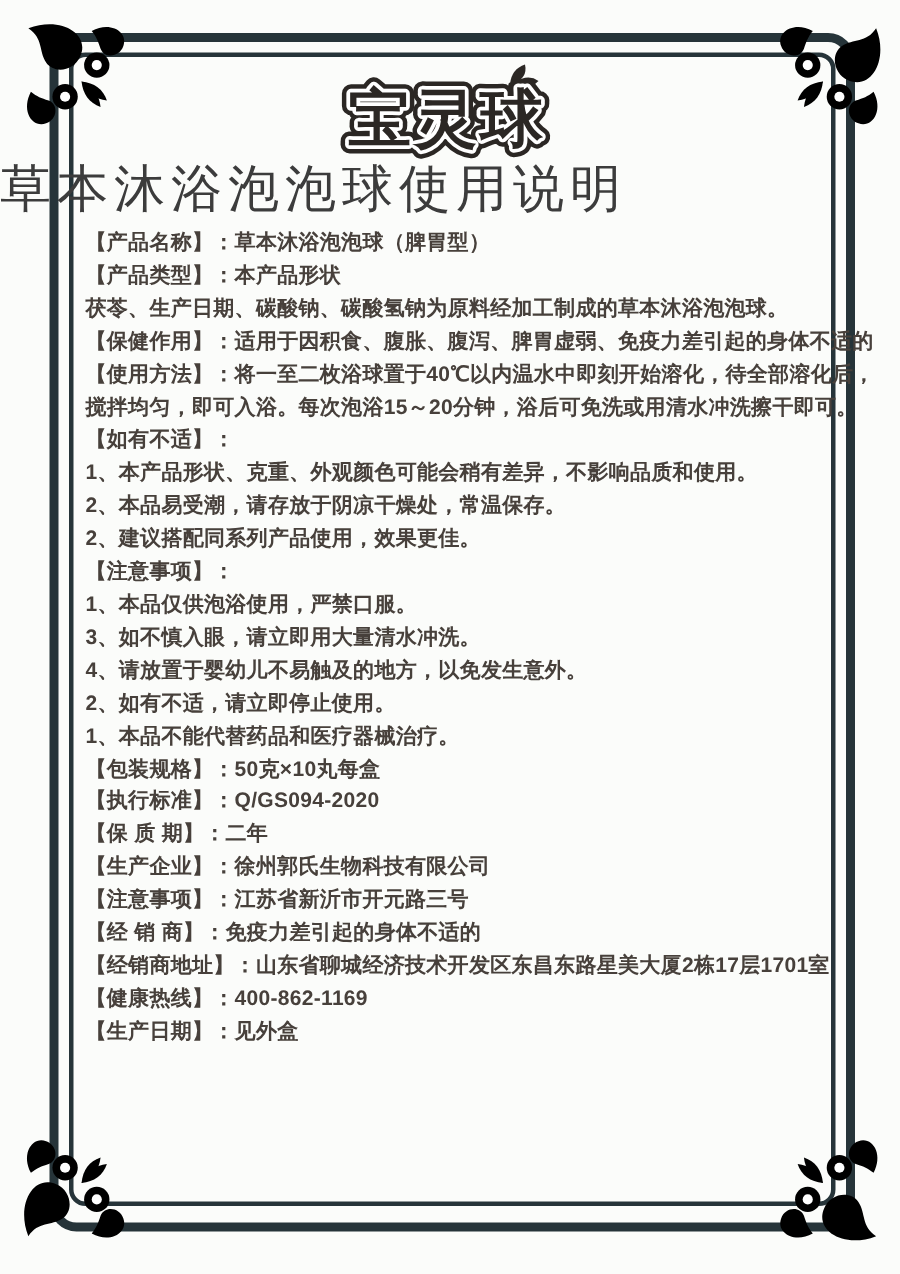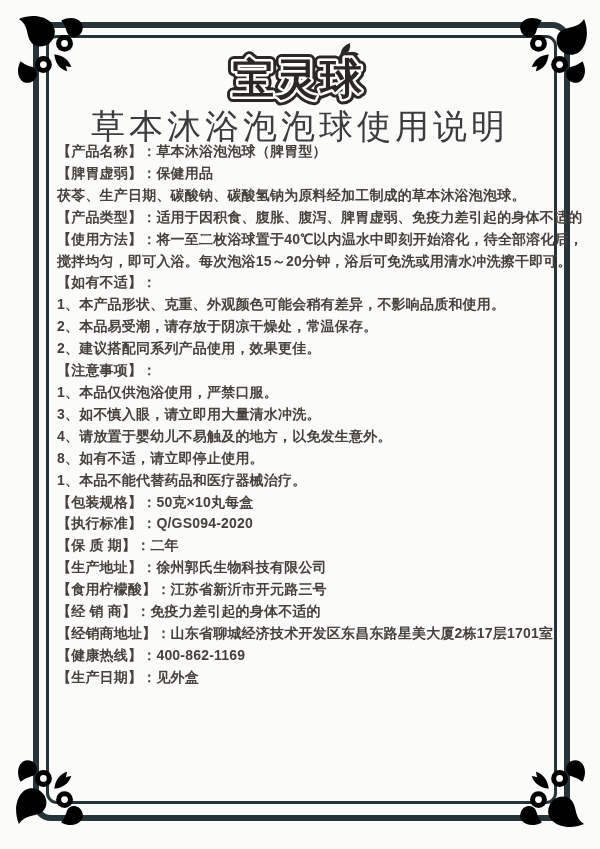--- a/index.html
+++ b/index.html
@@ -41,29 +41,28 @@
   }
   .logo .logo-outline{
     fill:none;stroke:var(--logo-ink,#2b2724);stroke-width:11px;paint-order:stroke;
   }
   .logo .logo-fill{
     fill:var(--logo-ink,#2b2724);stroke:#ffffff;stroke-width:5px;paint-order:stroke;
   }
   
   .title{
     position:absolute;left:0;right:0;top:104px;margin:0;
-    text-align:center;
     font-size:34px;line-height:44px;font-weight:500;
     letter-spacing:4px;
     color:var(--title-ink,#3c3c3c);
     font-family:"Liberation Sans",sans-serif;
   }
   
   .content{
-    position:absolute;left:57px;top:141px;right:36px;
+    position:absolute;left:57px;top:151px;right:36px;
   }
   .content .line{
     white-space:nowrap;
     font-size:14px;line-height:21.9px;
     font-weight:bold;
     color:var(--body-ink,#47403b);
     letter-spacing:0.2px;
   }
 </style>
 </head>
@@ -110,39 +109,39 @@
       <circle cx="151" cy="17" r="2.2"></circle>
     </g>
     <text class="logo-outline" x="108" y="53" text-anchor="middle">宝灵球</text>
     <text class="logo-fill" x="108" y="53" text-anchor="middle">宝灵球</text>
   </svg>
 
   <h1 class="title">草本沐浴泡泡球使用说明</h1>
 
   <div class="content">
       <div class="line">【产品名称】：草本沐浴泡泡球（脾胃型）</div>
-      <div class="line">【脾胃虚弱】：保健用品</div>
+      <div class="line">【产品类型】：本产品形状</div>
       <div class="line">茯苓、生产日期、碳酸钠、碳酸氢钠为原料经加工制成的草本沐浴泡泡球。</div>
-      <div class="line">【产品类型】：适用于因积食、腹胀、腹泻、脾胃虚弱、免疫力差引起的身体不适的</div>
+      <div class="line">【保健作用】：适用于因积食、腹胀、腹泻、脾胃虚弱、免疫力差引起的身体不适的</div>
       <div class="line">【使用方法】：将一至二枚浴球置于40℃以内温水中即刻开始溶化，待全部溶化后，</div>
       <div class="line">搅拌均匀，即可入浴。每次泡浴15～20分钟，浴后可免洗或用清水冲洗擦干即可。</div>
       <div class="line">【如有不适】：</div>
       <div class="line">1、本产品形状、克重、外观颜色可能会稍有差异，不影响品质和使用。</div>
       <div class="line">2、本品易受潮，请存放于阴凉干燥处，常温保存。</div>
       <div class="line">2、建议搭配同系列产品使用，效果更佳。</div>
       <div class="line">【注意事项】：</div>
       <div class="line">1、本品仅供泡浴使用，严禁口服。</div>
       <div class="line">3、如不慎入眼，请立即用大量清水冲洗。</div>
       <div class="line">4、请放置于婴幼儿不易触及的地方，以免发生意外。</div>
-      <div class="line">8、如有不适，请立即停止使用。</div>
+      <div class="line">2、如有不适，请立即停止使用。</div>
       <div class="line">1、本品不能代替药品和医疗器械治疗。</div>
       <div class="line">【包装规格】：50克×10丸每盒</div>
       <div class="line">【执行标准】：Q/GS094-2020</div>
       <div class="line">【保 质 期】：二年</div>
-      <div class="line">【生产地址】：徐州郭氏生物科技有限公司</div>
-      <div class="line">【食用柠檬酸】：江苏省新沂市开元路三号</div>
+      <div class="line">【生产企业】：徐州郭氏生物科技有限公司</div>
+      <div class="line">【注意事项】：江苏省新沂市开元路三号</div>
       <div class="line">【经 销 商】：免疫力差引起的身体不适的</div>
       <div class="line">【经销商地址】：山东省聊城经济技术开发区东昌东路星美大厦2栋17层1701室</div>
       <div class="line">【健康热线】：400-862-1169</div>
       <div class="line">【生产日期】：见外盒</div>
     </div>
 
 </div>
 
 </body></html>

